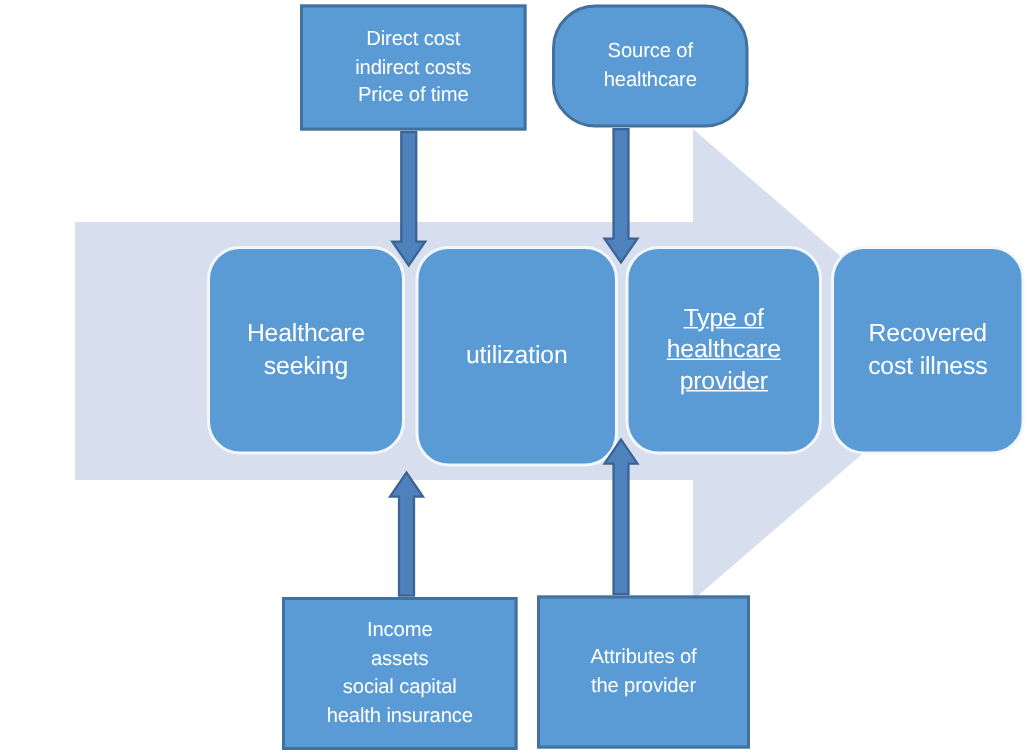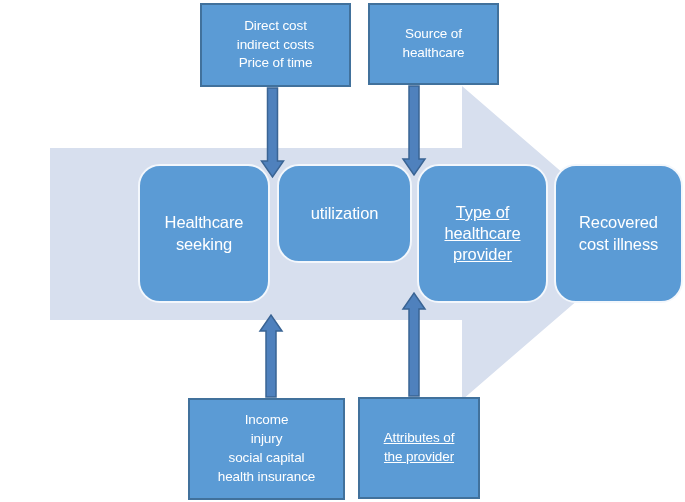--- a/index.html
+++ b/index.html
@@ -50,28 +50,28 @@
     color: #ffffff;
     font-size: 13.5px;
     line-height: 1.4;
     white-space: pre-line;
     letter-spacing: -0.1px;
     z-index: 4;
   }
   
   #stage-1 { left: 6px;   top: 164px; width: 126px; height: 139px; }
   #stage-2 { left: 138px; top: 164px; width: 132px; height: 139px; }
-  #stage-3 { left: 277px; top: 164px; width: 135px; height: 99px; }
+  #stage-3 { left: 277px; top: 164px; width: 135px; height: 147px; }
   #stage-4 { left: 417px; top: 164px; width: 131px; height: 139px; text-decoration: underline; }
   #stage-5 { left: 554px; top: 164px; width: 129px; height: 139px; }
   
   #factor-top-1    { left: 200px; top: 3px;   width: 151px; height: 84px; }
-  #factor-top-2    { left: 368px; top: 3px;   width: 131px; height: 82px; }
+  #factor-top-2    { left: 368px; top: 3px;   width: 131px; height: 82px; border-radius: 29px; }
   #factor-bottom-1 { left: 188px; top: 398px; width: 157px; height: 102px; }
-  #factor-bottom-2 { left: 358px; top: 397px; width: 122px; height: 102px; text-decoration: underline; }
+  #factor-bottom-2 { left: 358px; top: 397px; width: 142px; height: 102px; }
   .bg-arrow-svg   { z-index: 1; }
   .connectors-svg { z-index: 3; }
 </style>
 </head>
 <body>
 
 <div id="canvas">
 
   <svg class="layer bg-arrow-svg" width="685" height="502" viewBox="0 0 685 502">
     <polygon points="50,148 462,148 462,86 644,243 462,400 462,320 50,320" fill="#d7dfee"></polygon>
@@ -99,21 +99,21 @@
 indirect costs
 Price of time</span>
   </div>
   <div class="factor-box" id="factor-top-2">
     <span>Source of
 healthcare</span>
   </div>
 
   <div class="factor-box" id="factor-bottom-1">
     <span>Income
-injury
+assets
 social capital
 health insurance</span>
   </div>
   <div class="factor-box" id="factor-bottom-2">
     <span>Attributes of
 the provider</span>
   </div>
 
   <svg class="layer connectors-svg" width="685" height="502" viewBox="0 0 685 502">
     <g fill="#4f81bd" stroke="#3a6494" stroke-width="1.5" stroke-linejoin="miter">

